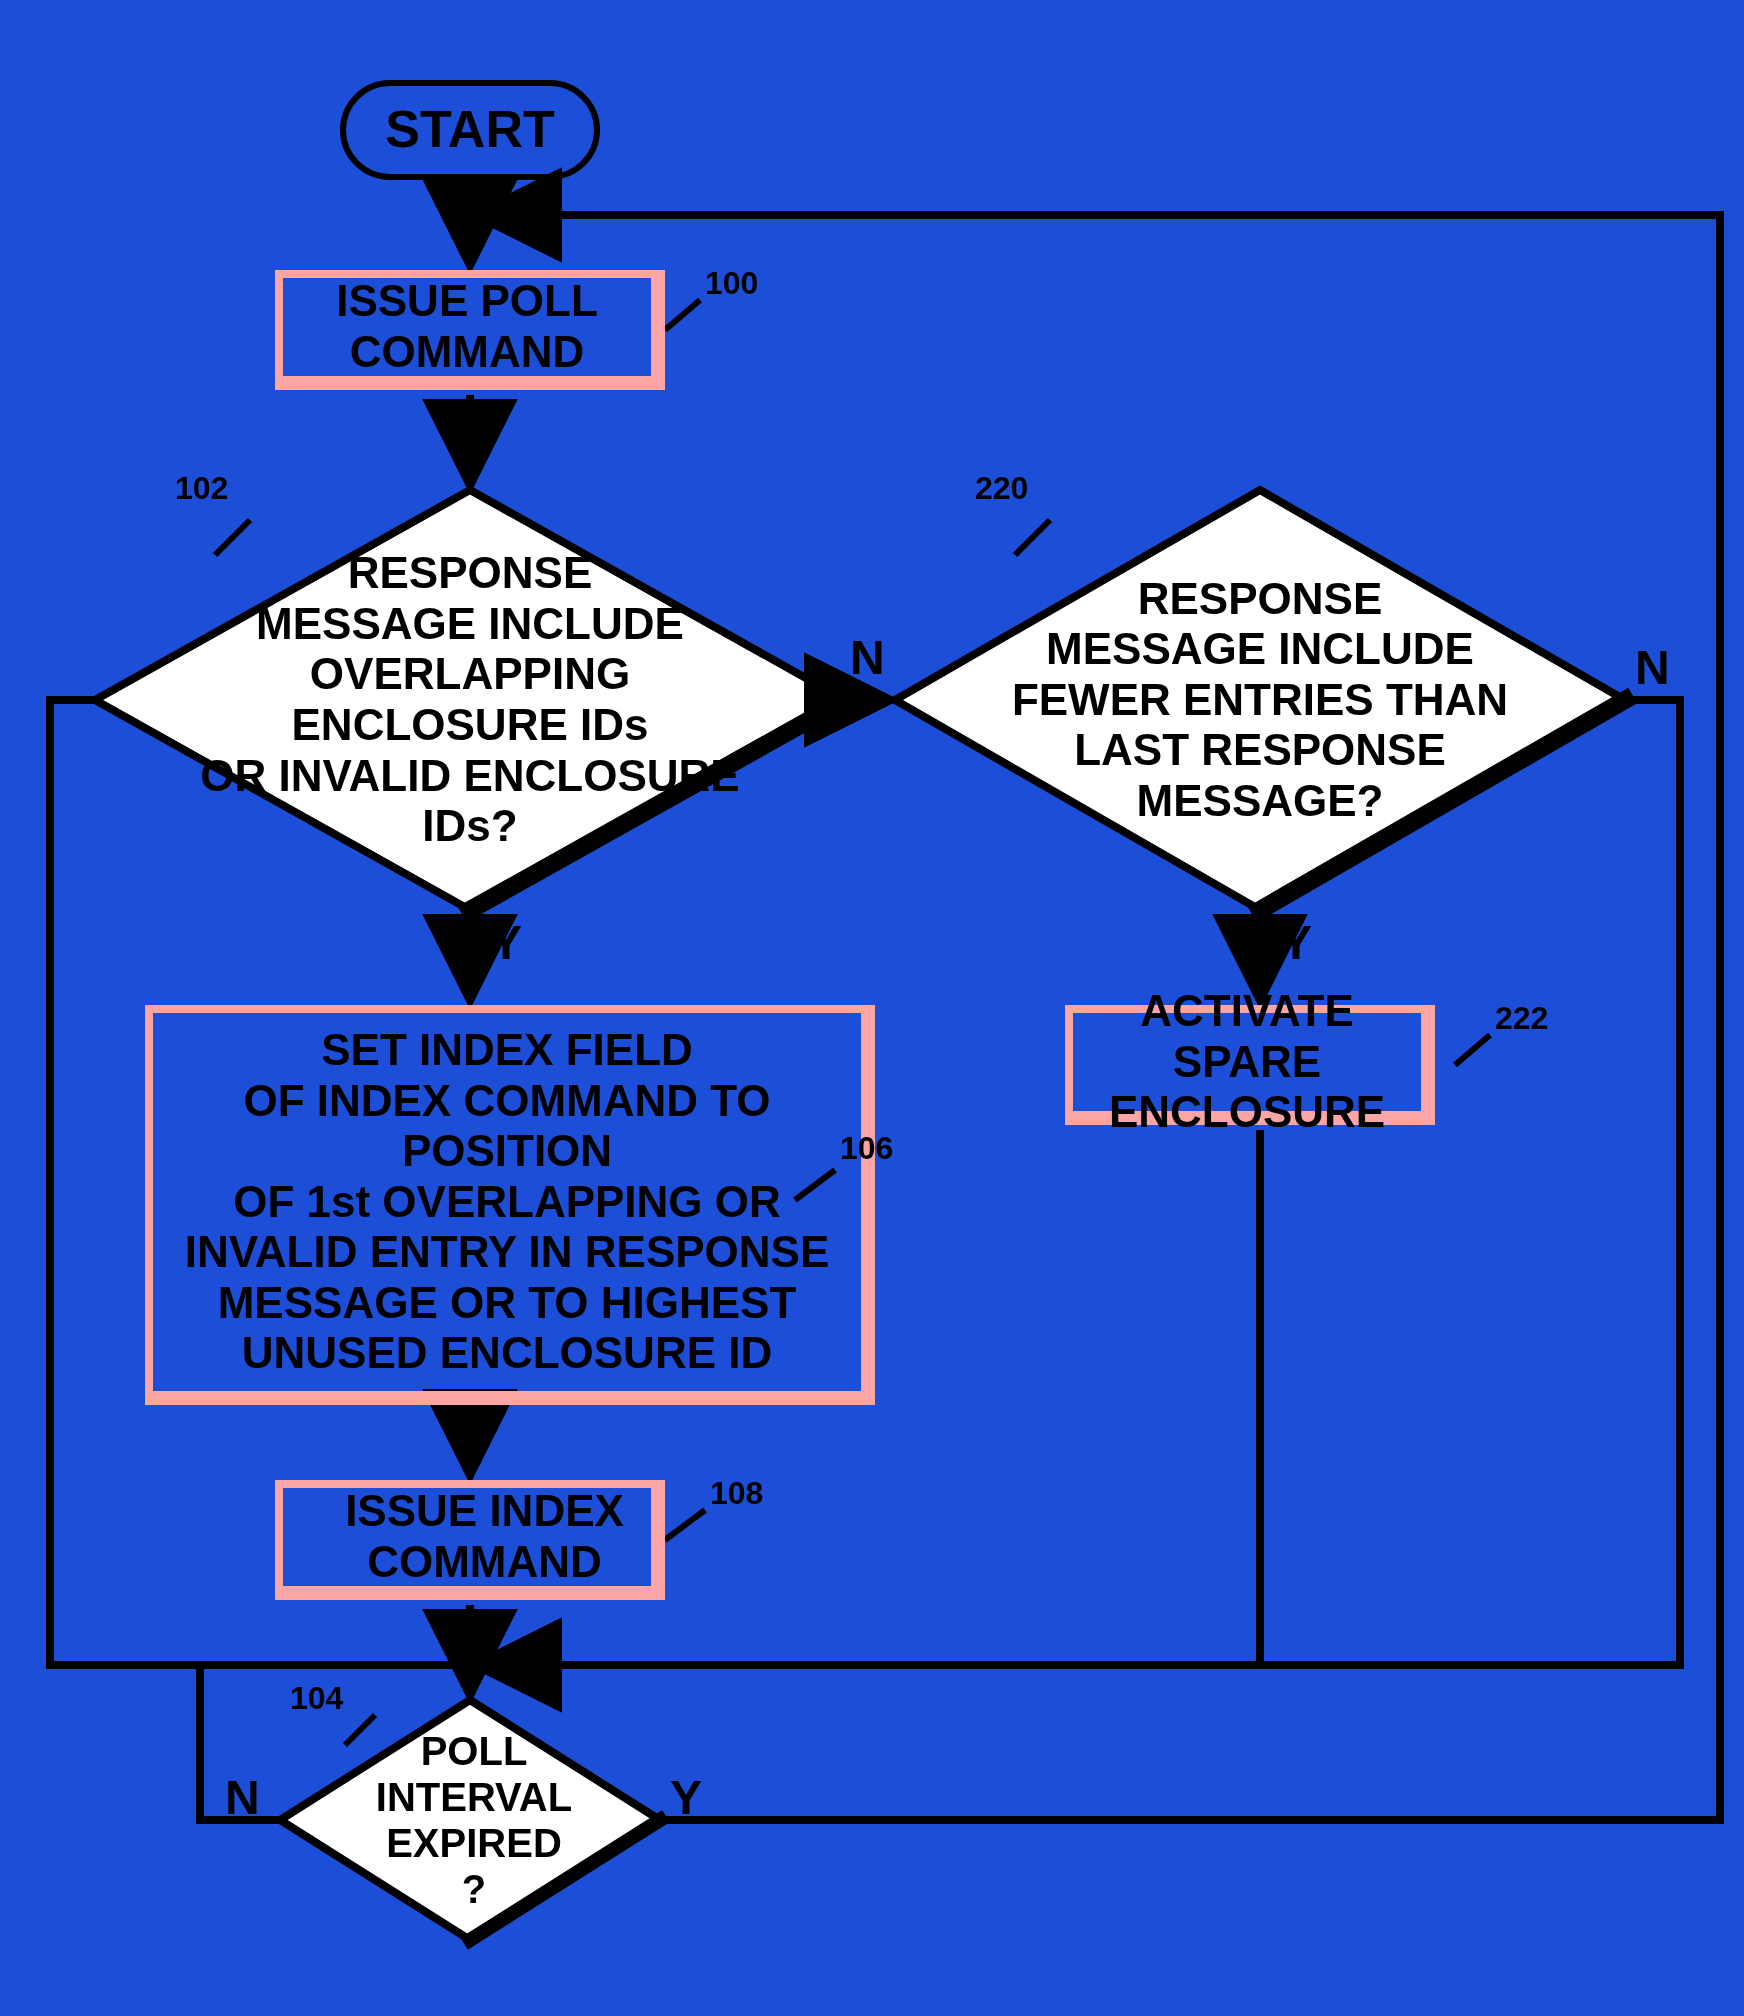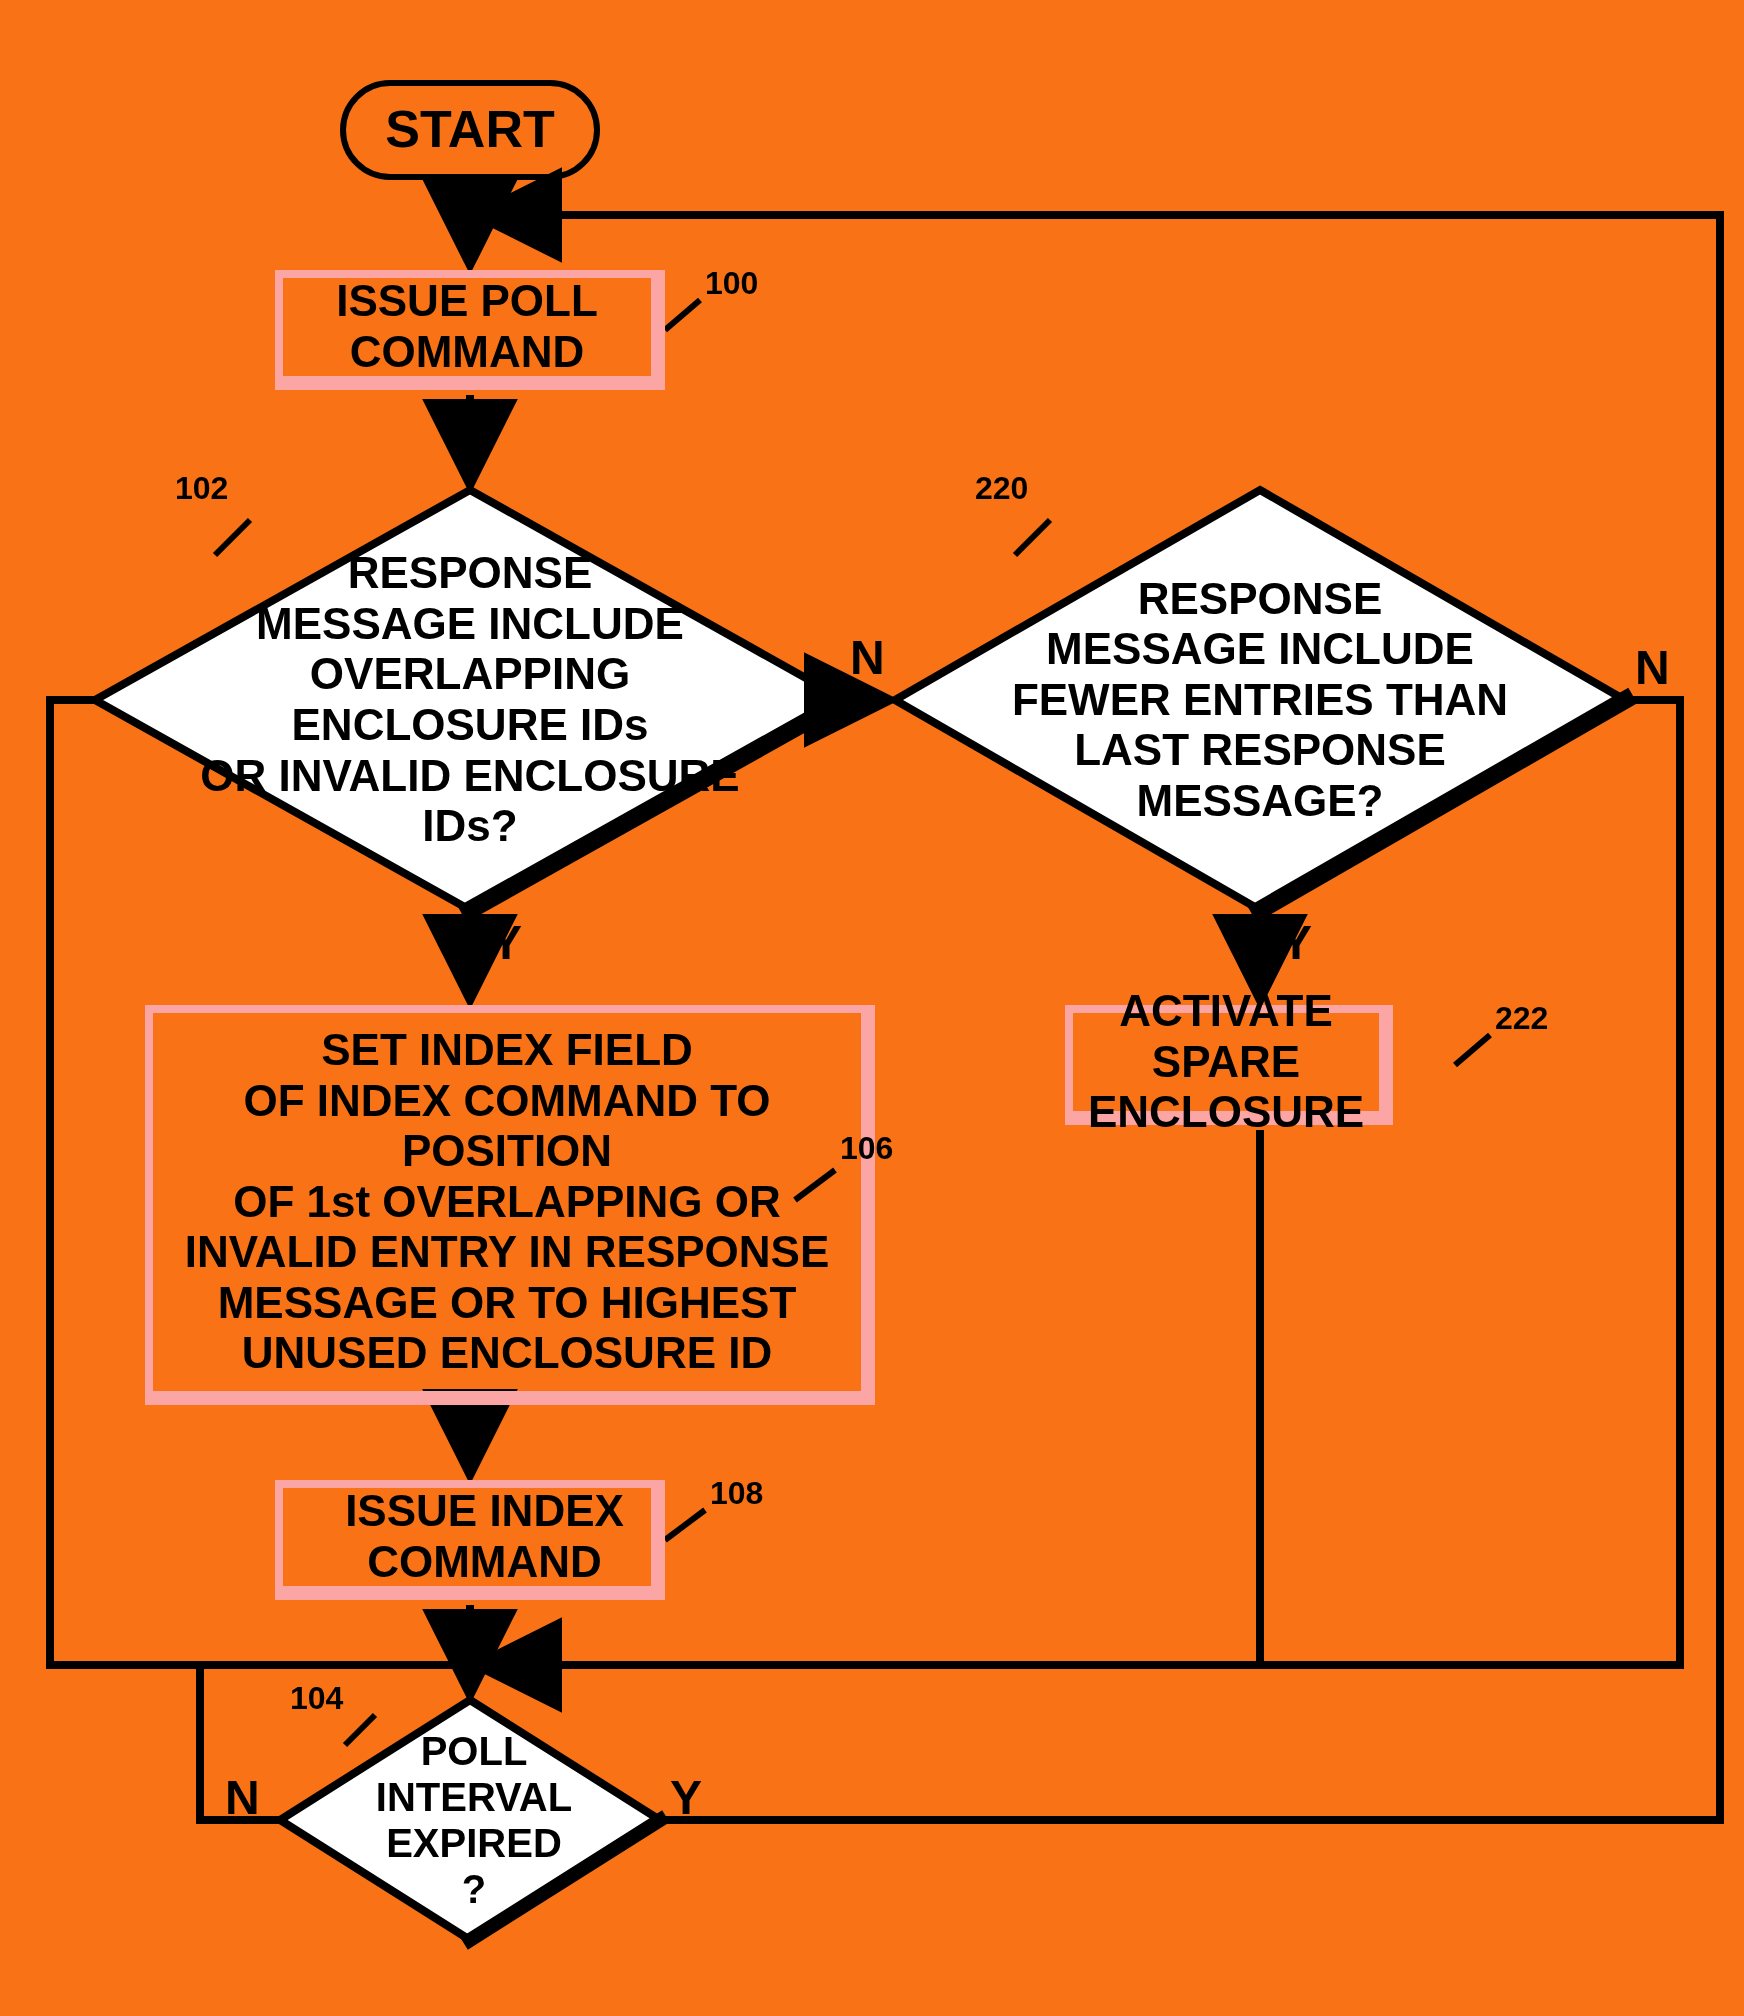--- a/index.html
+++ b/index.html
@@ -1,17 +1,17 @@
 <!DOCTYPE html>
 <html><head>
 <meta charset="utf-8">
 <style>
   html,body{margin:0;padding:0;background:#fff;}
   *{box-sizing:border-box;}
-  .canvas{position:relative;width:1744px;height:2016px;background:#f97316;font-family:Arial,Helvetica,sans-serif;font-weight:700;color:#000;}
+  .canvas{position:relative;width:1744px;height:2016px;background:#1d4ed8;font-family:Arial,Helvetica,sans-serif;font-weight:700;color:#000;}
   svg{position:absolute;left:0;top:0;}
   .node{position:absolute;display:flex;align-items:center;justify-content:center;text-align:center;line-height:1.15;}
   .term{border:6px solid #000;border-radius:60px;font-size:52px;}
   .proc{border:8px solid #fca5a5;font-size:44px;}
   .proc.drop{border-right-width:14px;border-bottom-width:14px;}
   .ref{position:absolute;font-size:32px;font-weight:700;}
   .edgelabel{position:absolute;font-size:48px;font-weight:700;}
   .dia-text{position:absolute;display:flex;align-items:center;justify-content:center;text-align:center;font-size:44px;line-height:1.15;pointer-events:none;}
 </style>
 </head>
@@ -96,21 +96,21 @@
   <div class="node proc drop" style="left:145px;top:1005px;width:730px;height:400px;white-space:pre-line;font-size:44px;"><span>SET INDEX FIELD
 OF INDEX COMMAND TO POSITION
 OF 1st OVERLAPPING OR
 INVALID ENTRY IN RESPONSE
 MESSAGE OR TO HIGHEST
 UNUSED ENCLOSURE ID</span></div>
 
   <div class="node proc drop" style="left:275px;top:1480px;width:390px;height:120px;white-space:pre-line;padding-left:35px;"><span>ISSUE INDEX
 COMMAND</span></div>
 
-  <div class="node proc drop" style="left:1065px;top:1005px;width:328px;height:120px;white-space:pre-line;"><span>ACTIVATE SPARE
+  <div class="node proc drop" style="left:1065px;top:1005px;width:370px;height:120px;white-space:pre-line;"><span>ACTIVATE SPARE
 ENCLOSURE</span></div>
 
   <div class="dia-text" style="left:334px;top:1720px;width:280px;height:200px;white-space:pre-line;font-size:40px;"><span>POLL
 INTERVAL
 EXPIRED
 ?</span></div>
 
   <div class="ref" style="left:705px;top:265px;">100</div>
   <div class="ref" style="left:175px;top:470px;">102</div>
   <div class="ref" style="left:975px;top:470px;">220</div>

